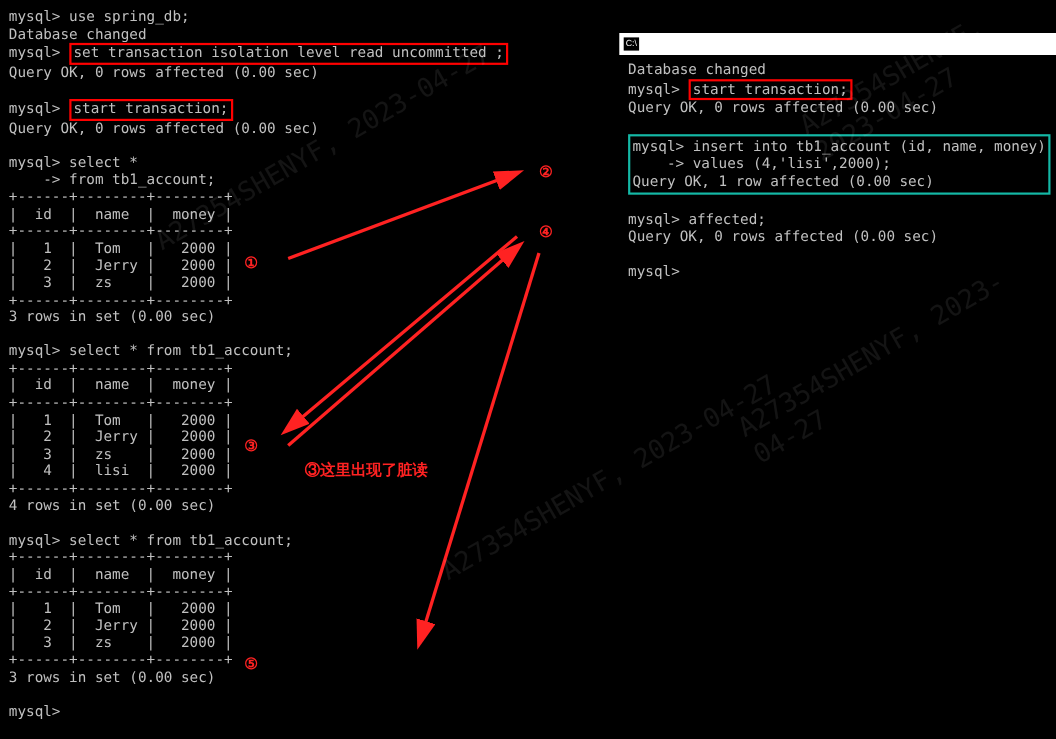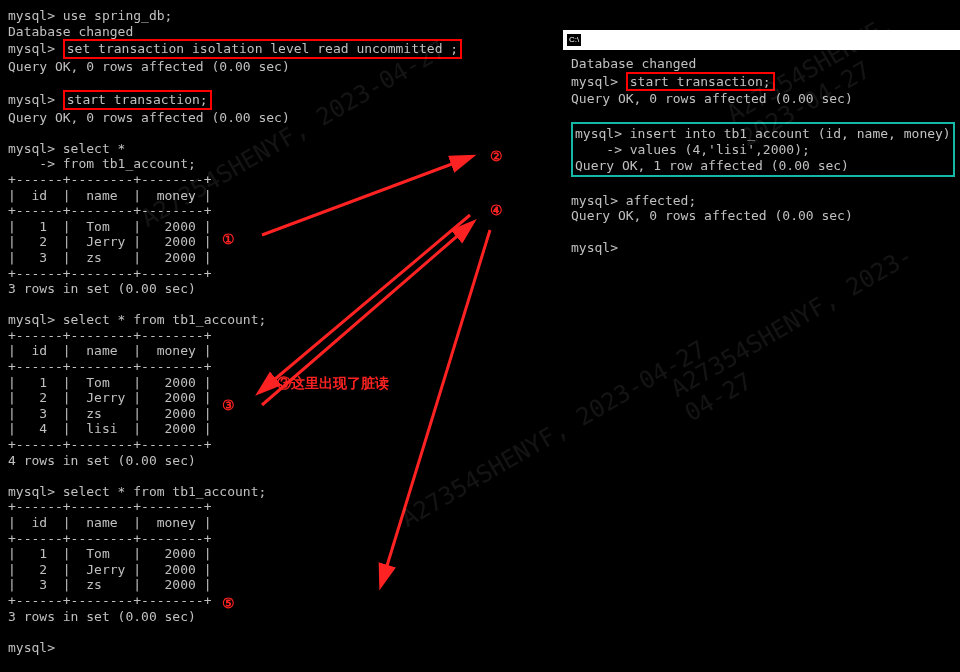--- a/index.html
+++ b/index.html
@@ -150,21 +150,21 @@
 
 <span>mysql&gt;</span>
 </pre>
 </div>
 
 <div class="marker" style="left:222px;top:231px">①</div>
 <div class="marker" style="left:490px;top:148px">②</div>
 <div class="marker" style="left:222px;top:397px">③</div>
 <div class="marker" style="left:490px;top:202px">④</div>
 <div class="marker" style="left:222px;top:595px">⑤</div>
-<div class="marker" style="left:277px;top:375px">③这里出现了脏读</div>
+<div class="marker" style="left:277px;top:419px">③这里出现了脏读</div>
 
 <svg class="arrows">
   <defs>
     <marker id="ah" markerWidth="10" markerHeight="10" refX="6" refY="3" orient="auto">
       <path d="M0,0 L0,6 L9,3 z" fill="#ff2222"></path>
     </marker>
   </defs>
   <line x1="262" y1="235" x2="468" y2="158" stroke="#ff2222" stroke-width="3" marker-end="url(#ah)"></line>
   <line x1="470" y1="215" x2="262" y2="390" stroke="#ff2222" stroke-width="3" marker-end="url(#ah)"></line>
   <line x1="262" y1="405" x2="470" y2="225" stroke="#ff2222" stroke-width="3" marker-end="url(#ah)"></line>

